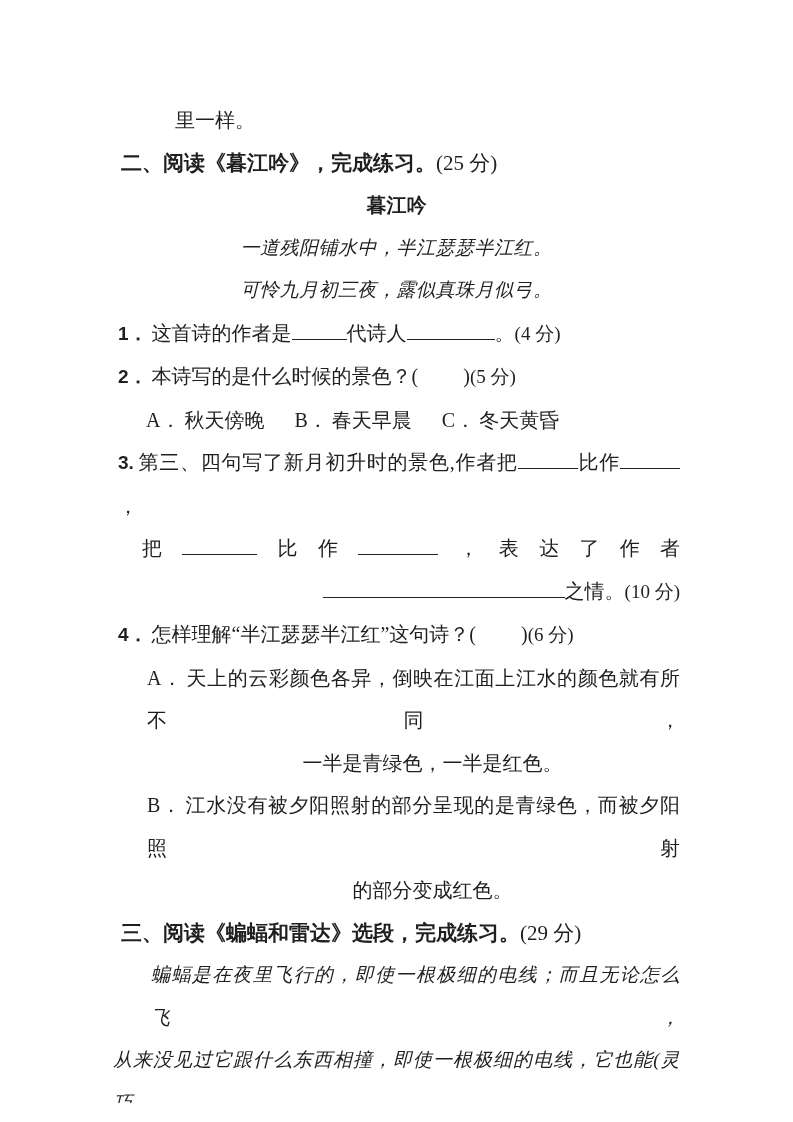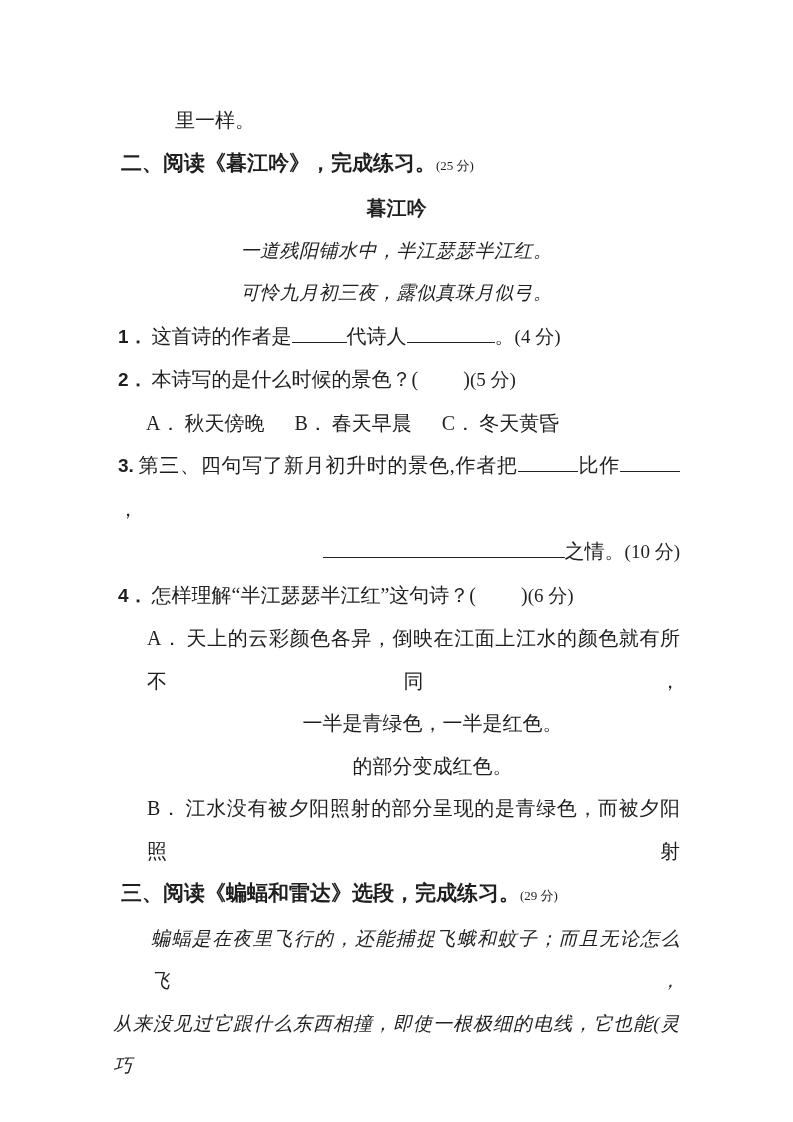--- a/index.html
+++ b/index.html
@@ -28,21 +28,21 @@
   .center { text-align: center; }
 
   .hei {
     font-family: "Liberation Sans", "DejaVu Sans", sans-serif;
     font-weight: 700;
   }
   .sec-hdr { font-size: 21px; padding-left: 8px; }
   .sec-hdr .score {
     font-family: "Liberation Serif", "DejaVu Serif", serif;
     font-weight: 400;
-    font-size: 13px;
+    font-size: 21px;
   }
   .kai {
     font-style: italic;
     font-size: 19px;
     letter-spacing: 0.5px;
   }
   .poem-title { font-size: 20px; text-align: center; }
 
   .q { padding-left: 5px; }
   .qnum {
@@ -116,47 +116,50 @@
   </div>
 
   <div class="ln nowrap opts">
     <span class="opt"><span class="opt-label">A．</span><span>秋天傍晚</span></span><span class="opt"><span class="opt-label">B．</span><span>春天早晨</span></span><span class="opt"><span class="opt-label">C．</span><span>冬天黄昏</span></span>
   </div>
 
   <div class="ln q3l1 jfull">
     <span class="qnum">3.</span><span>第三、四句写了新月初升时的景色,作者把</span><span class="blank w60"></span><span>比作</span><span class="blank w60"></span><span>，</span>
   </div>
 
+  <div class="ln q3l2 jfull">
+    <span>把</span><span class="blank w75"></span><span>比</span><span>作</span><span class="blank w80"></span><span>，</span><span>表</span><span>达</span><span>了</span><span>作</span><span>者</span>
+  </div>
 
   <div class="ln nowrap q3l3">
     <span class="blank w242"></span><span>之情。</span><span class="score">(10 分)</span>
   </div>
 
   <div class="ln nowrap q">
     <span class="qnum">4．</span><span>怎样理解“半江瑟瑟半江红”这句诗？</span><span>(</span><span class="paren-gap"></span><span>)</span><span class="score">(6 分)</span>
   </div>
 
   <div class="ln opt-line-1 jfull">
     <span class="opt-label">A．</span><span>天上的云彩颜色各异，倒映在江面上江水的颜色就有所不同，</span>
   </div>
   <div class="ln nowrap opt-line-2">
     <span>一半是青绿色，一半是红色。</span>
   </div>
 
+  <div class="ln opt-line-1 jfull">
+    <span class="opt-label">B．</span><span>江水没有被夕阳照射的部分呈现的是青绿色，而被夕阳照射</span>
+  </div>
   <div class="ln nowrap opt-line-2">
     <span>的部分变成红色。</span>
-  </div>
-  <div class="ln opt-line-1 jfull">
-    <span class="opt-label">B．</span><span>江水没有被夕阳照射的部分呈现的是青绿色，而被夕阳照射</span>
   </div>
 
   <div class="ln nowrap sec-hdr">
     <span class="hei">三、</span><span class="hei">阅读《蝙蝠和雷达》选段，完成练习。</span><span class="score">(29 分)</span>
   </div>
 
   <div class="ln kai psg-indent jfull">
-    <span>蝙蝠是在夜里飞行的，还能捕捉飞蛾和蚊子；而且无论怎么飞，</span>
+    <span>蝙蝠是在夜里飞行的，即使一根极细的电线；而且无论怎么飞，</span>
   </div>
   <div class="ln kai jfull">
     <span>从来没见过它跟什么东西相撞，即使一根极细的电线，它也能(灵巧</span>
   </div>
 
 </div>
 
 </body></html>

